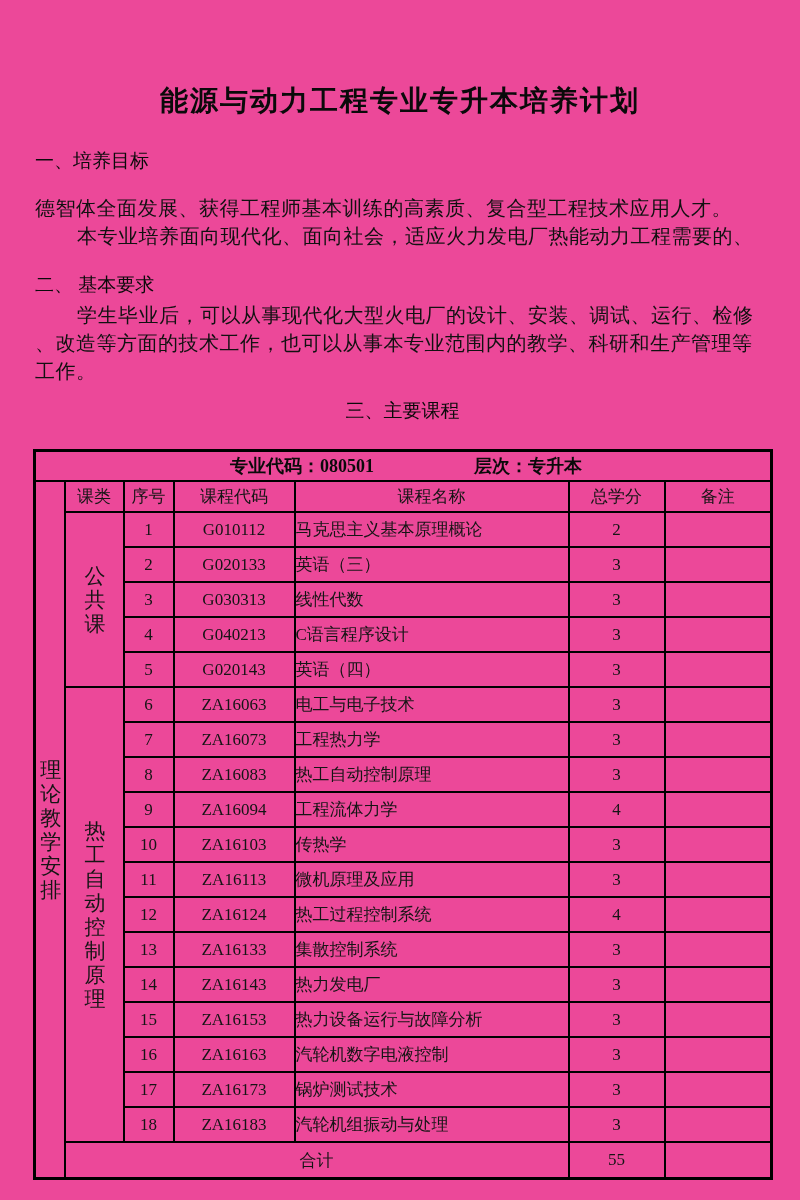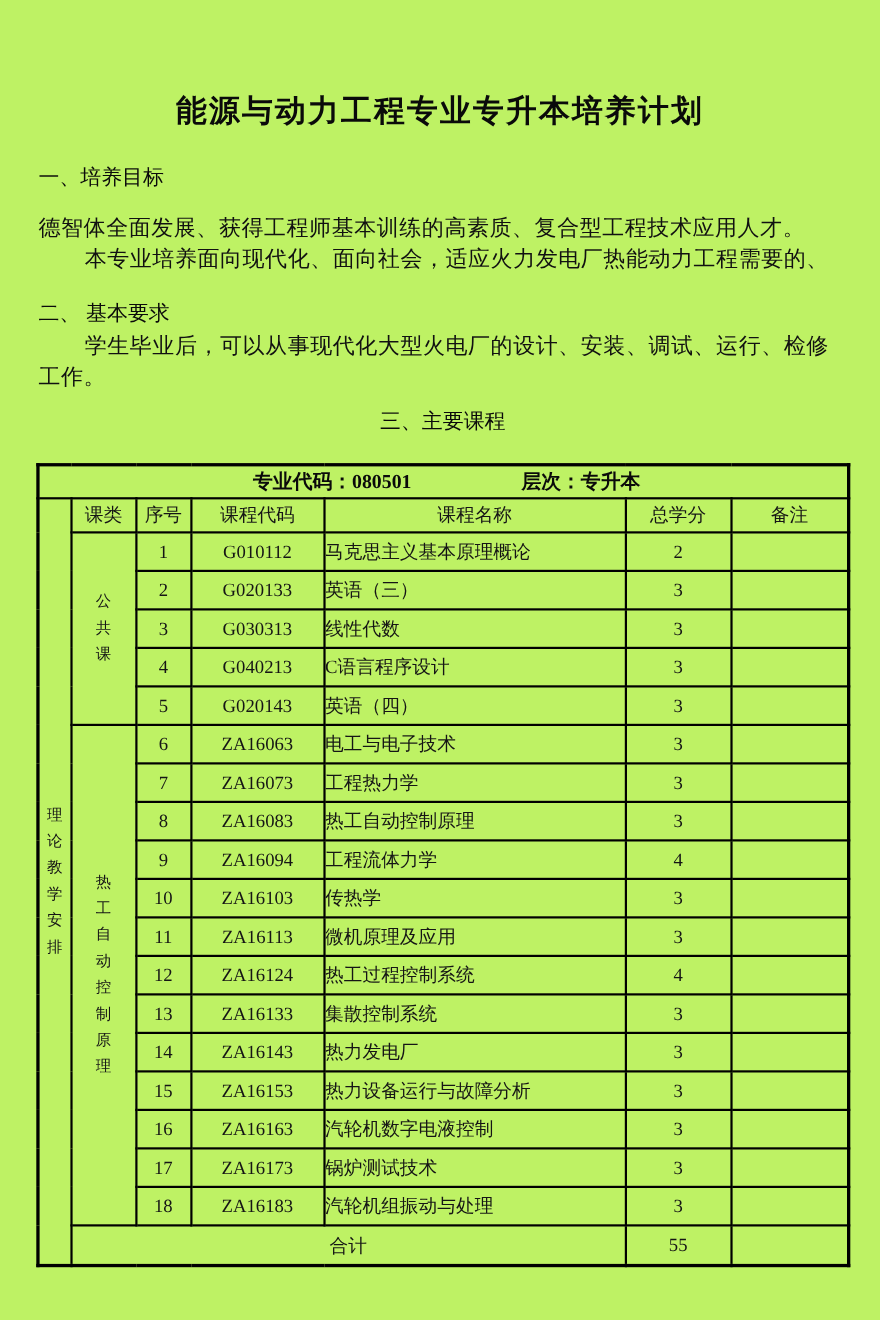--- a/index.html
+++ b/index.html
@@ -11,21 +11,21 @@
     width: 800px;
     height: 1200px;
     color: #111111;
     font-family: "Liberation Serif", "DejaVu Serif", serif;
     overflow: hidden;
   }
   .page {
     position: relative;
     width: 800px;
     height: 1200px;
-    background: #bef264;
+    background: #ec4899;
   }
   .doc-title {
     margin: 0;
     padding-top: 82px;
     text-align: center;
     font-size: 28px;
     font-weight: bold;
     letter-spacing: 2px;
     font-family: "Liberation Sans", "DejaVu Sans", sans-serif;
     color: #0a0a0a;
@@ -83,21 +83,21 @@
     height: 29px;
     text-align: center;
   }
   td.c-center { text-align: center; }
   td.c-name   { text-align: left; padding-left: 7px; }
   td.vcell    { vertical-align: middle; text-align: center; }
   .vtext {
     width: 19px;
     margin: 0 auto;
     line-height: 24px;
-    font-size: 14px;
+    font-size: 21px;
     word-break: break-all;
     text-align: center;
   }
   tr.total-row td { height: 34px; text-align: center; margin-top: 31px; }
 </style>
 </head>
 <body>
 
 <div class="page">
 
@@ -107,20 +107,21 @@
 
     <div class="sec-heading h-goal">一、培养目标</div>
     <div class="para">
       <div class="line">德智体全面发展、获得工程师基本训练的高素质、复合型工程技术应用人才。</div>
       <div class="line indent">本专业培养面向现代化、面向社会，适应火力发电厂热能动力工程需要的、</div>
     </div>
 
     <div class="sec-heading h-req">二、 基本要求</div>
     <div class="para para-tight">
       <div class="line indent">学生毕业后，可以从事现代化大型火电厂的设计、安装、调试、运行、检修</div>
+      <div class="line">、改造等方面的技术工作，也可以从事本专业范围内的教学、科研和生产管理等</div>
       <div class="line">工作。</div>
     </div>
 
     <div class="sec-heading h-courses">三、主要课程</div>
 
     <table class="course-table">
       <colgroup>
         <col style="width:30px">
           <col style="width:59px">
           <col style="width:50px">

